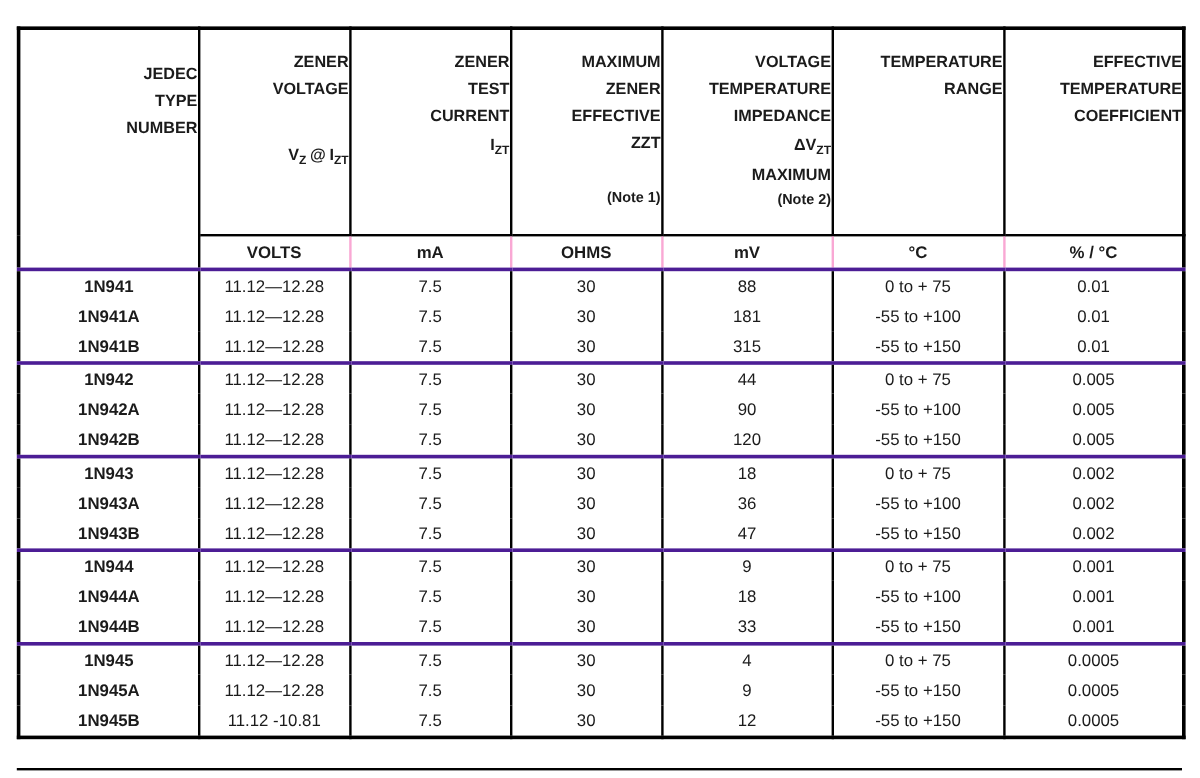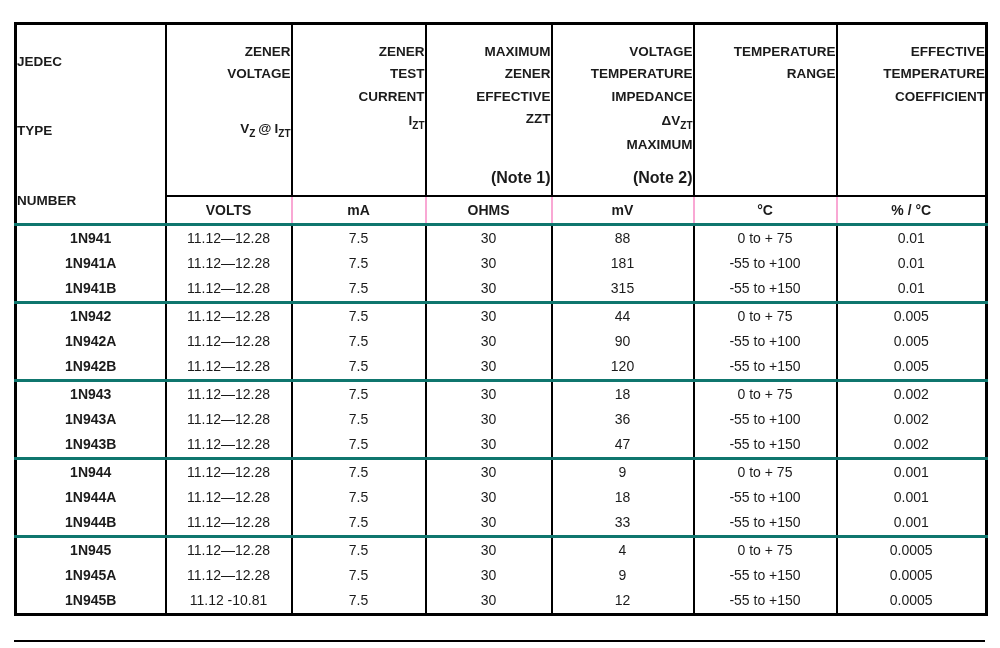--- a/index.html
+++ b/index.html
@@ -44,47 +44,46 @@
     height: 170px;
     padding-top: 16px;
     line-height: 1.65;
   }
   .hstack-jedec {
     height: 191px;
     padding-top: 26px;
     line-height: 1.65;
     display: flex;
     flex-direction: column;
-    align-items: flex-start;
-    gap: 47px;
+    align-items: flex-end;
   }
   .sym { margin-top: 32px; white-space: nowrap; }
   .sym-gap { margin-top: 2px; white-space: nowrap; }
   sub { font-size: 10px; font-weight: bold; }
   .at-sign { margin: 0 3px; }
-  .note { margin-top: auto; padding-bottom: 4px; font-size: 16px; }
+  .note { margin-top: auto; padding-bottom: 20px; font-size: 12px; }
   tr.units-row th {
     height: 28px;
     vertical-align: middle;
     font-size: 14px;
     border: 2px solid #f9a8d4;
     padding: 0;
   }
   .sheet tbody td {
     border-left: 2px solid #000;
     border-right: 2px solid #000;
     border-top: 0;
     border-bottom: 0;
     height: 26px;
     font-size: 14px;
     text-align: center;
     padding: 0 4px;
     white-space: nowrap;
   }
-  .sheet tbody tr.group-start td { border-top: 3px solid #0f766e; }
+  .sheet tbody tr.group-start td { border-top: 3px solid #4c1d95; }
   .sheet tbody td.c-type { font-weight: bold; }
   .bottom-rule {
     position: absolute;
     left: 14px;
     width: 971px;
     top: 640px;
     height: 2px;
     background: #000;
   }
 </style>

